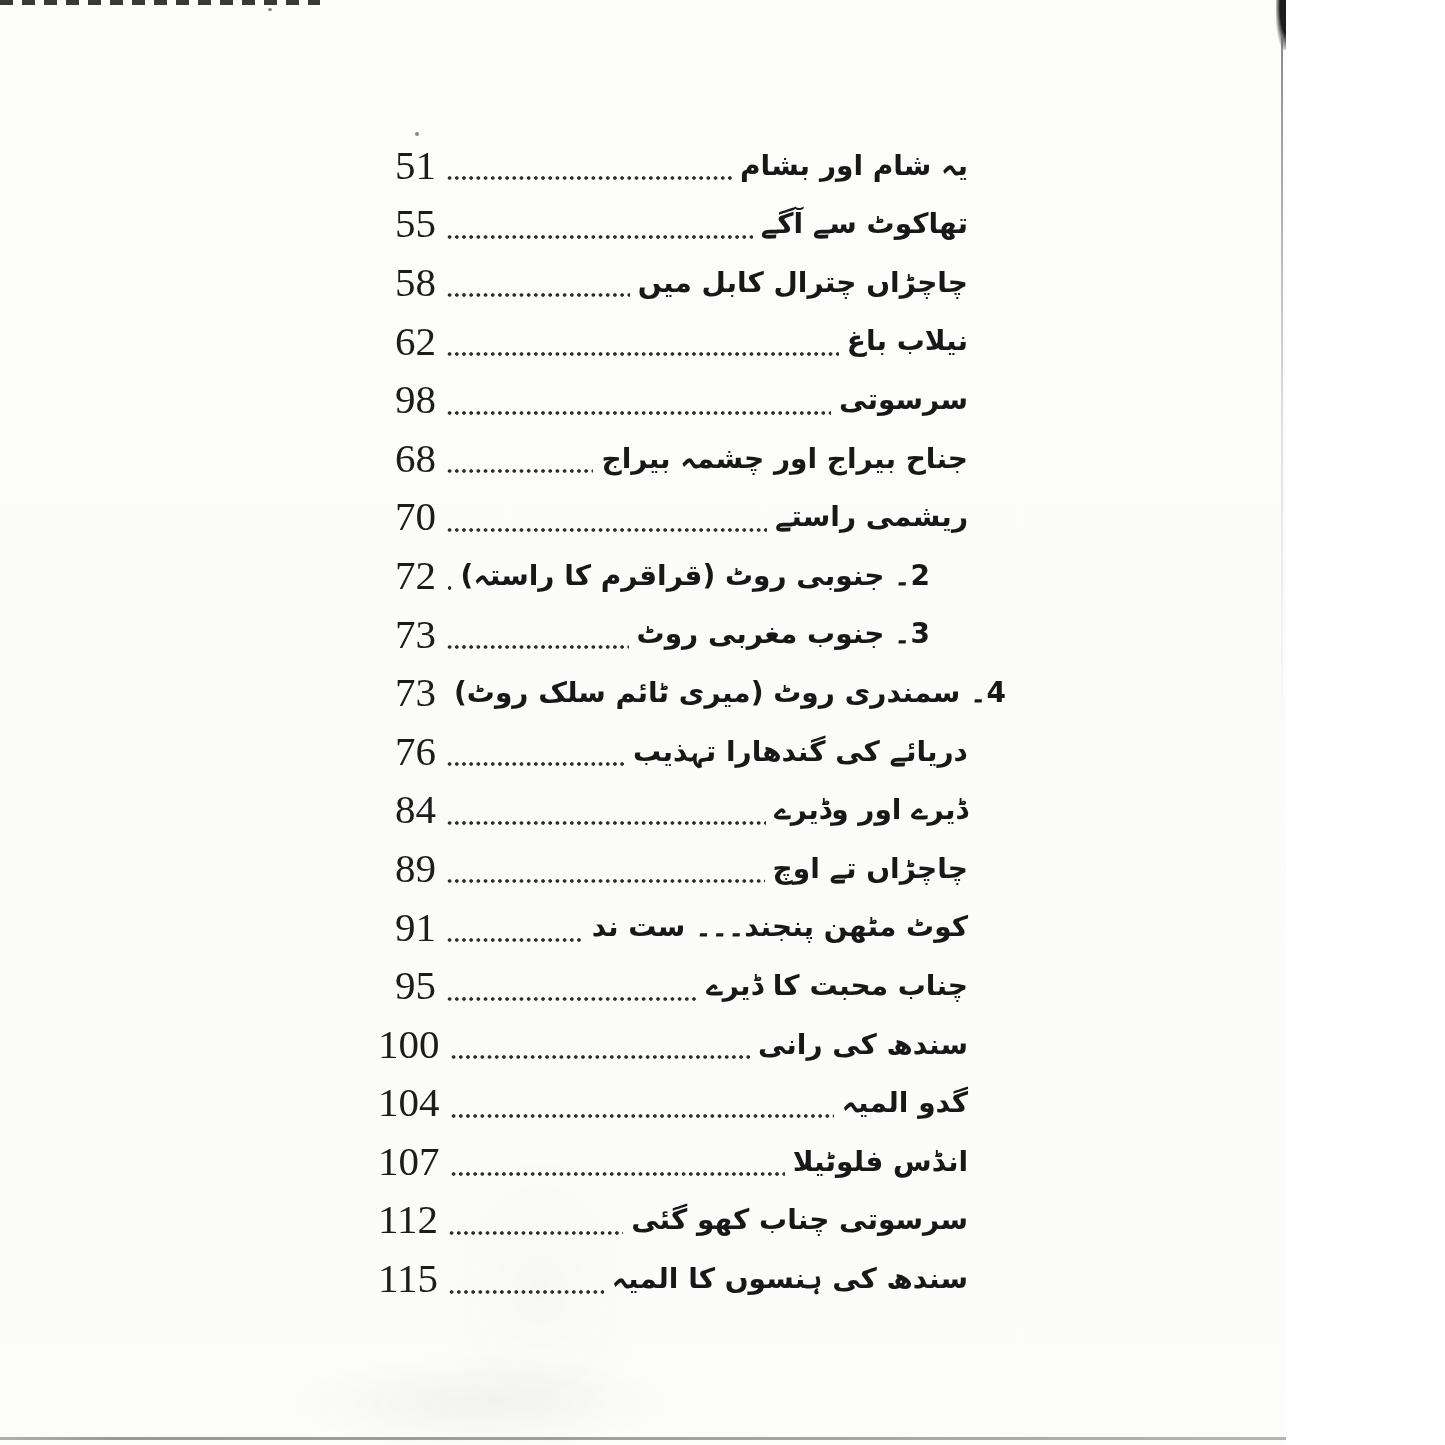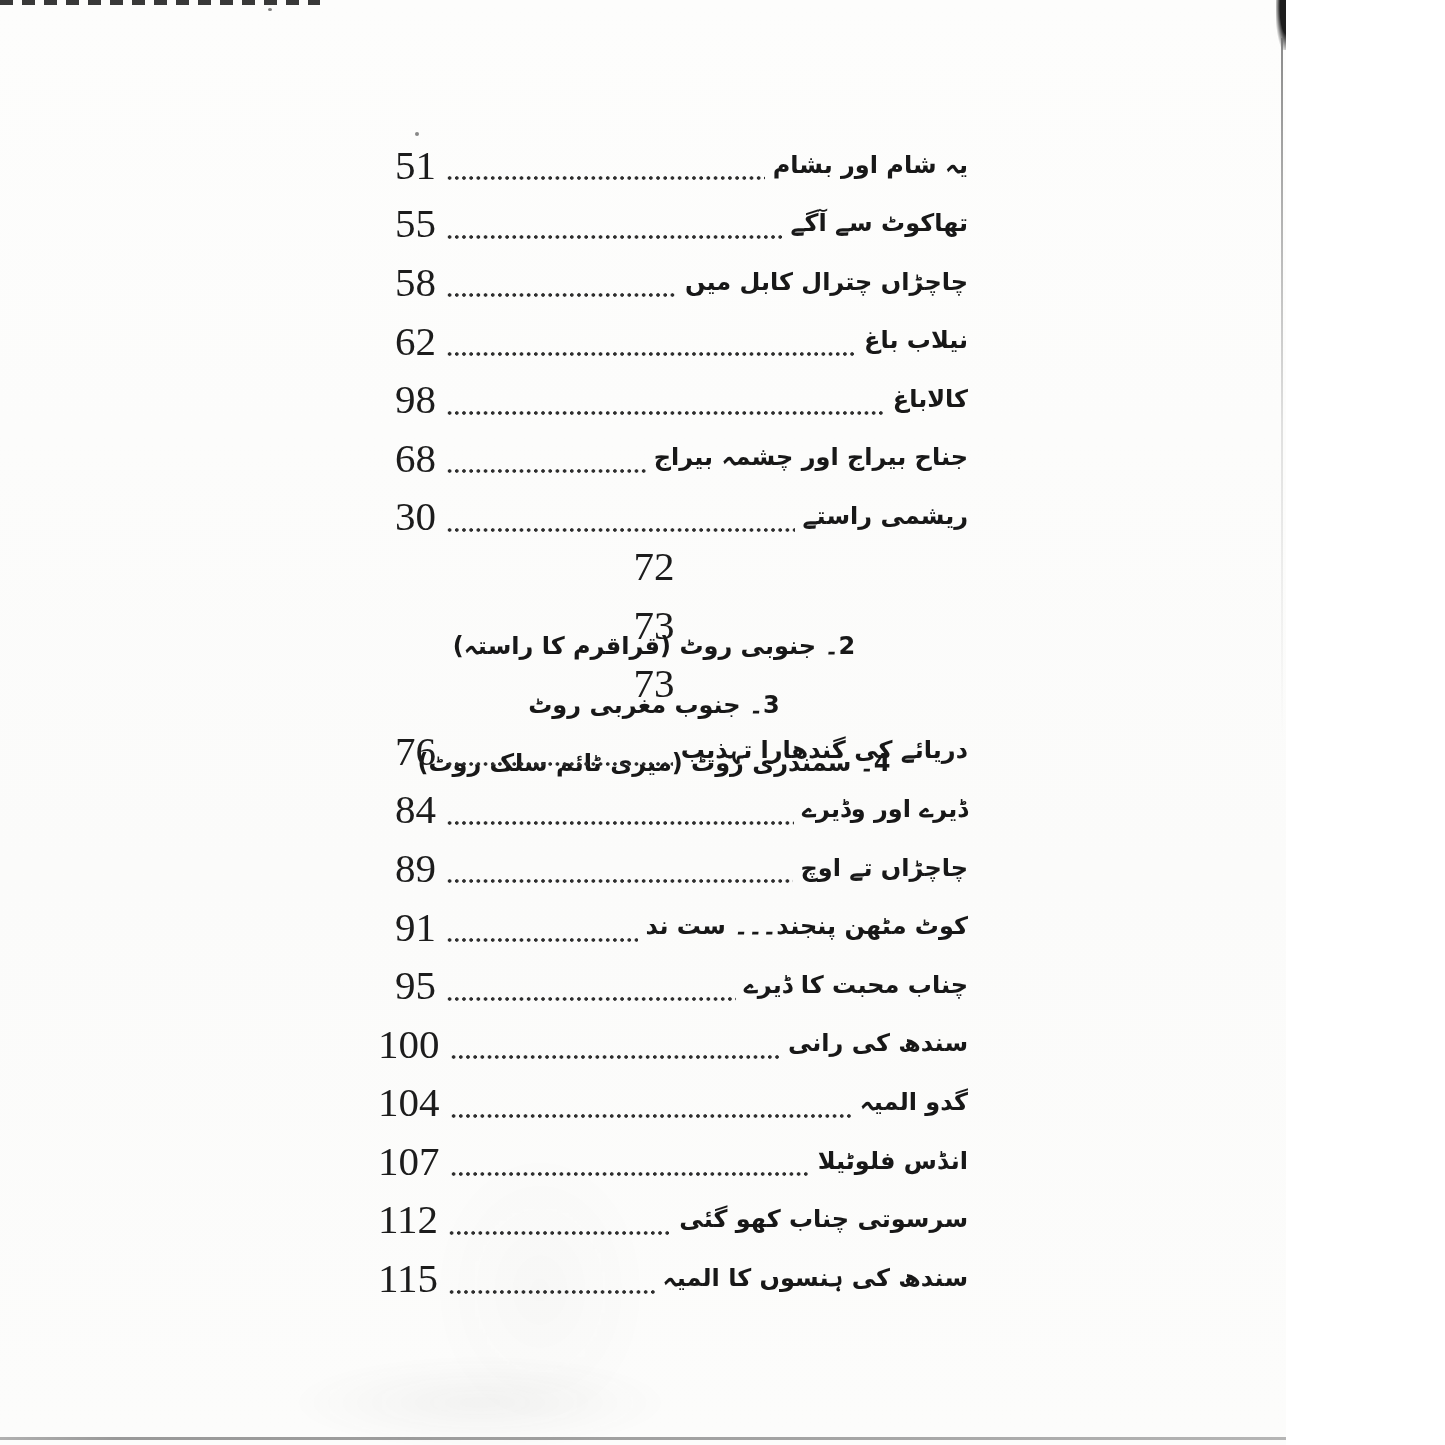--- a/index.html
+++ b/index.html
@@ -45,27 +45,26 @@
     background-size: 7.2px 6px;
     background-repeat: repeat-x;
     background-position: left center;
   }
   .title {
     direction: rtl;
     unicode-bidi: isolate;
     white-space: nowrap;
     font-family: "DejaVu Sans", sans-serif;
     font-weight: 600;
-    font-size: 24px;
+    font-size: 28px;
     line-height: 1.4;
     color: #181818;
   }
   .row.sub {
     padding-right: 38px; 
-    flex-direction: column;
   }
 
   
   .artifact { position: absolute; pointer-events: none; }
   .top-dashes {
     left: 0; top: 0;
     width: 320px; height: 5px;
     background: repeating-linear-gradient(90deg, #161616 0 13px, rgba(22,22,22,0) 13px 22px);
     opacity: .85;
   }
@@ -134,31 +133,31 @@
 
     <div class="row">
       <span class="num">62</span>
       <span class="dots"></span>
       <span class="title">نیلاب باغ</span>
     </div>
 
     <div class="row">
       <span class="num">98</span>
       <span class="dots"></span>
-      <span class="title">کالاباغ</span>
+      <span class="title">سرسوتی</span>
     </div>
 
     <div class="row">
       <span class="num">68</span>
       <span class="dots"></span>
       <span class="title">جناح بیراج اور چشمہ بیراج</span>
     </div>
 
     <div class="row">
-      <span class="num">30</span>
+      <span class="num">70</span>
       <span class="dots"></span>
       <span class="title">ریشمی راستے</span>
     </div>
 
     <div class="row sub">
       <span class="num">72</span>
       <span class="dots"></span>
       <span class="title">2۔ جنوبی روٹ (قراقرم کا راستہ)</span>
     </div>
 

